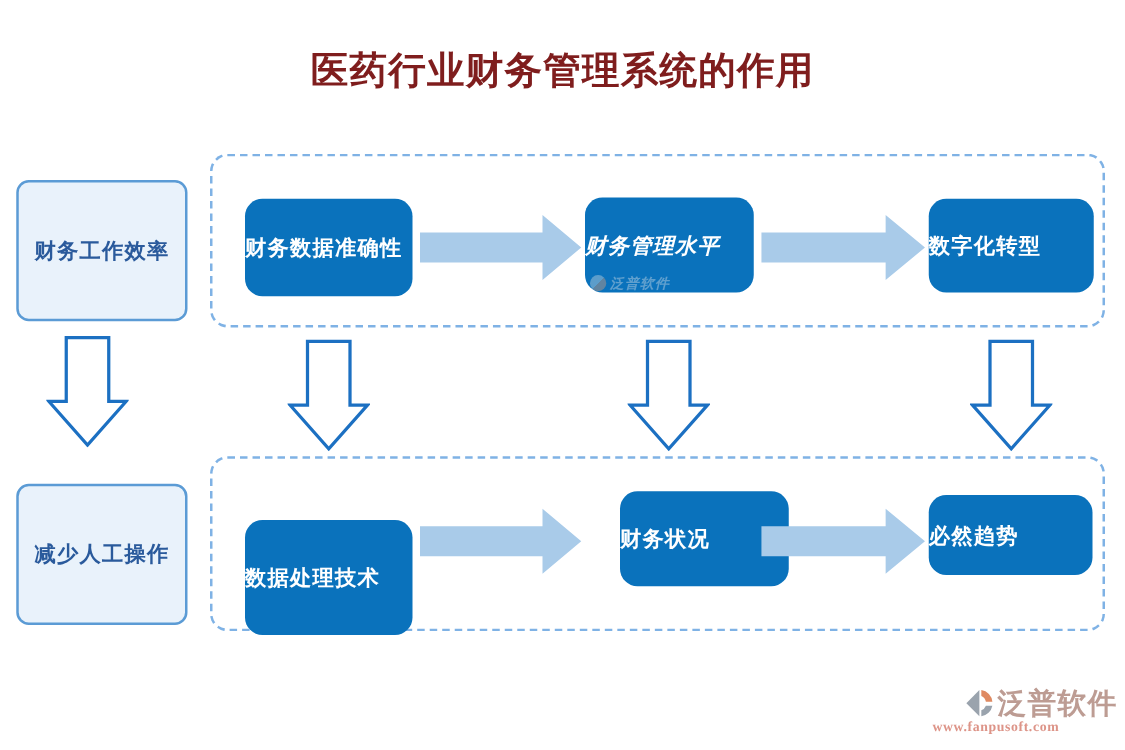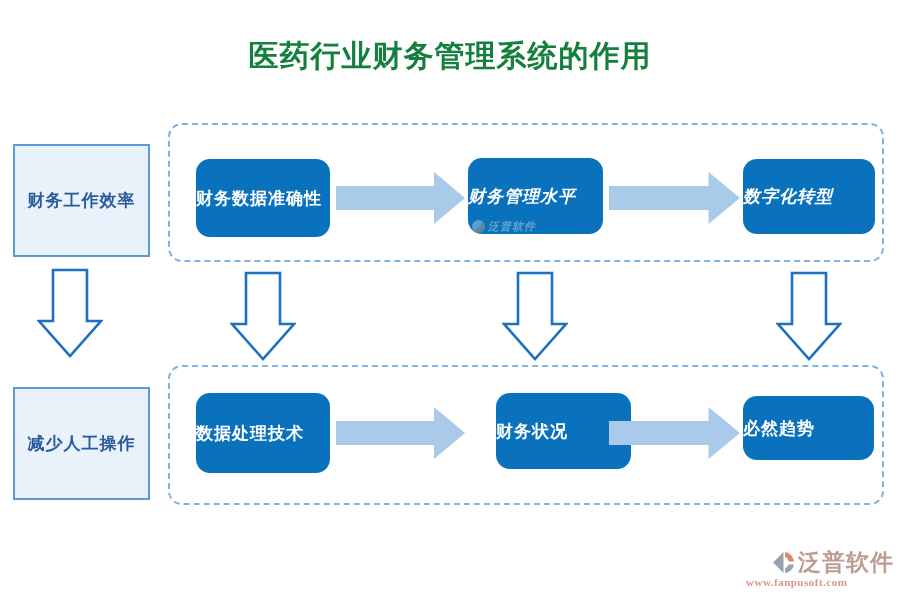--- a/index.html
+++ b/index.html
@@ -3,26 +3,26 @@
 <meta charset="utf-8">
 <style>
   html,body{margin:0;padding:0;background:#ffffff;}
   .stage{
     position:relative;width:900px;height:600px;background:#ffffff;overflow:hidden;
     font-family:"Liberation Sans","DejaVu Sans",sans-serif;
   }
   .title{
     position:absolute;left:0;top:36px;width:900px;text-align:center;
     font-family:"Liberation Serif","DejaVu Serif",serif;
-    font-size:30px;font-weight:bold;color:#15803d;letter-spacing:1px;margin:0;
+    font-size:30px;font-weight:bold;color:#7f1d1d;letter-spacing:1px;margin:0;
   }
   
   .side-box{
     position:absolute;left:13px;width:137px;height:113px;
-    background:#e9f2fb;border:2px solid #5b9bd5;border-radius:0;
+    background:#e9f2fb;border:2px solid #5b9bd5;border-radius:10px;
     display:flex;align-items:center;justify-content:center;
     font-size:17px;font-weight:bold;color:#2a5a9c;letter-spacing:1px;
     box-sizing:border-box;
   }
   .side-box.top{top:144px;}
   .side-box.bottom{top:387px;}
   
   .group{
     position:absolute;left:168px;width:716px;height:139px;
     border:2px dashed #7fb2e5;border-radius:14px;box-sizing:border-box;
@@ -30,22 +30,22 @@
   .group.top{top:123px;}
   .group.bottom{top:365px;height:140px;}
   
   .step{
     position:absolute;background:#0a72bc;border-radius:14px;
     display:flex;align-items:center;justify-content:flex-start;
     color:#ffffff;font-size:17px;font-weight:bold;letter-spacing:1px;
   }
   .s1{left:196px;top:159px;width:134px;height:78px;}
   .s2{left:468px;top:158px;width:135px;height:76px;font-style:italic;}
-  .s3{left:743px;top:159px;width:132px;height:75px;font-style:italic;}
-  .s4{left:196px;top:393px;width:134px;height:80px;}
+  .s3{left:743px;top:159px;width:132px;height:75px;}
+  .s4{left:196px;top:416px;width:134px;height:92px;}
   .s5{left:468px;top:393px;width:135px;height:76px;margin-left:28px;}
   .s6{left:743px;top:396px;width:131px;height:64px;}
   
   .harrow{position:absolute;width:130px;height:56px;}
   .h1{left:336px;top:170px;}
   .h2{left:609px;top:170px;width:132px;}
   .h3{left:336px;top:405px;}
   .h4{left:609px;top:405px;width:132px;}
   
   .darrow{position:absolute;width:66px;height:90px;}

